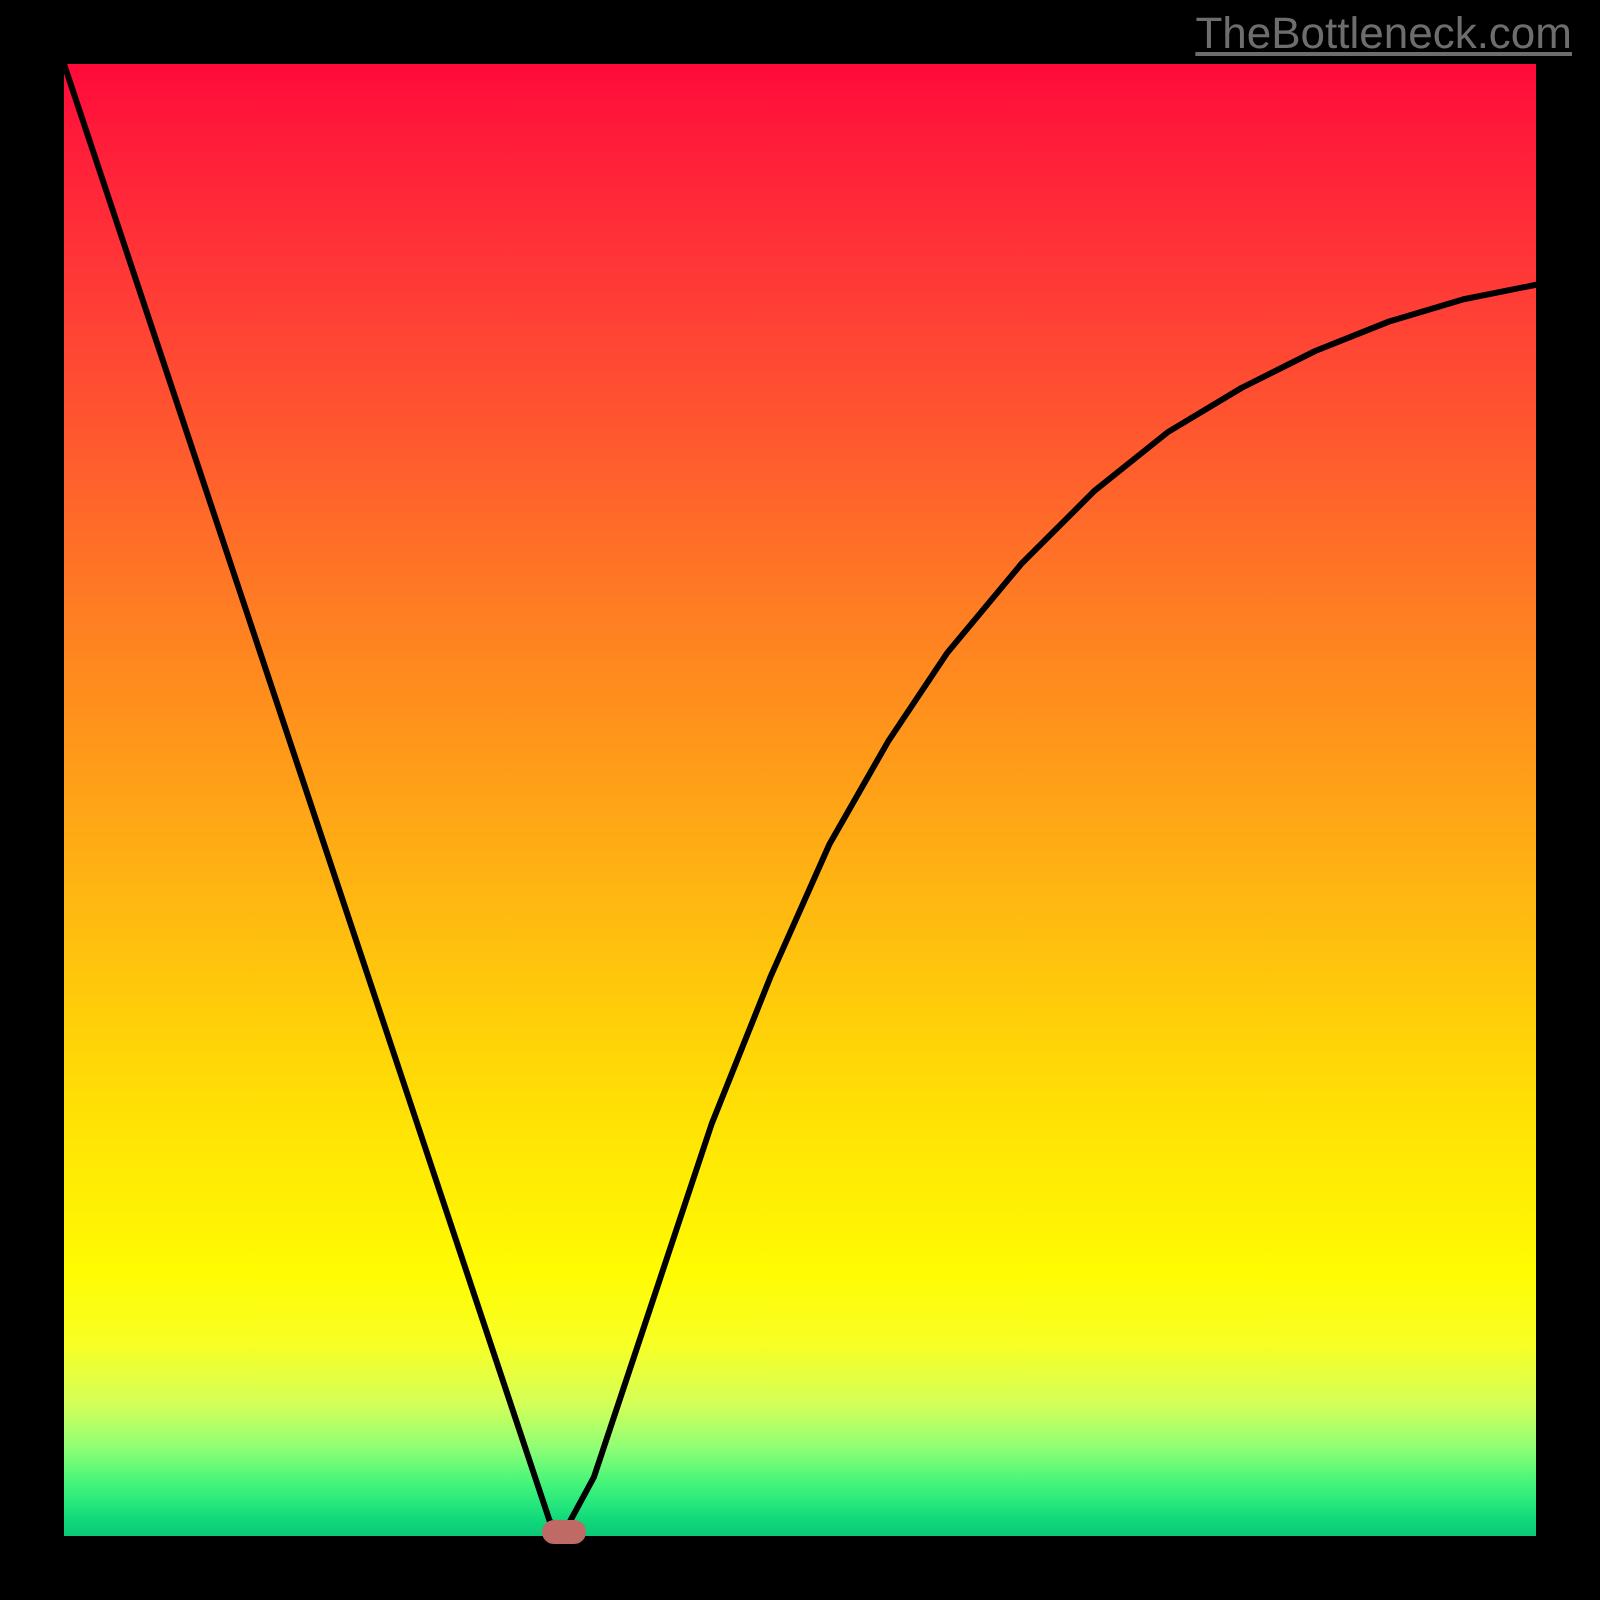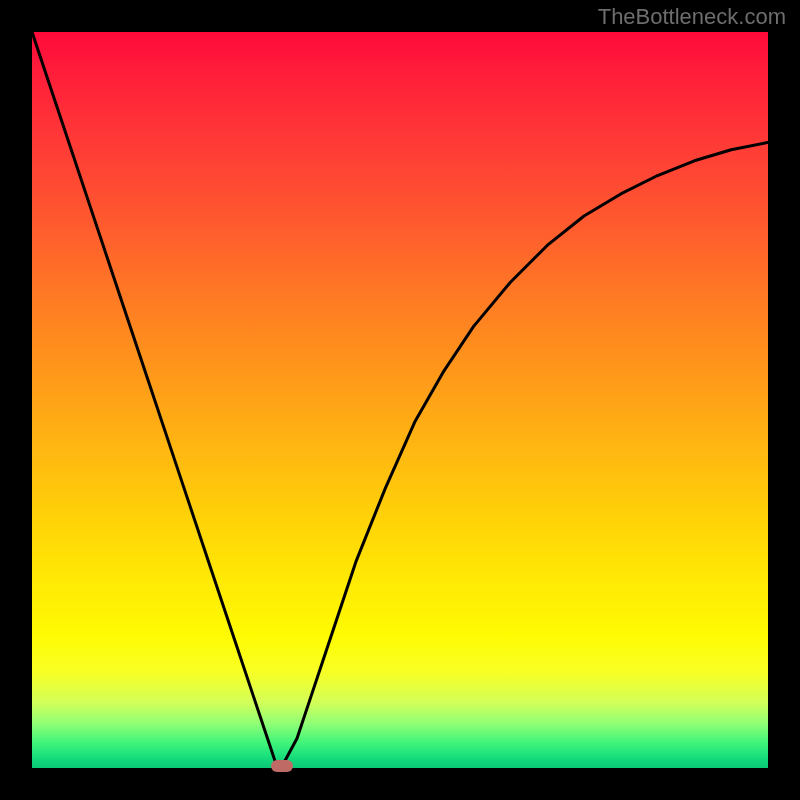--- a/index.html
+++ b/index.html
@@ -45,20 +45,21 @@
     );
   }
   .watermark {
     position: absolute;
     top: 4px;
     right: 14px;
     color: #6d6d6d;
     font-size: 22px;
     letter-spacing: 0px;
     user-select: none;
+    text-decoration: underline;
   }
   svg.curve {
     position: absolute;
     left: 0;
     top: 0;
     width: 736px;
     height: 736px;
     overflow: visible;
   }
   .marker {

